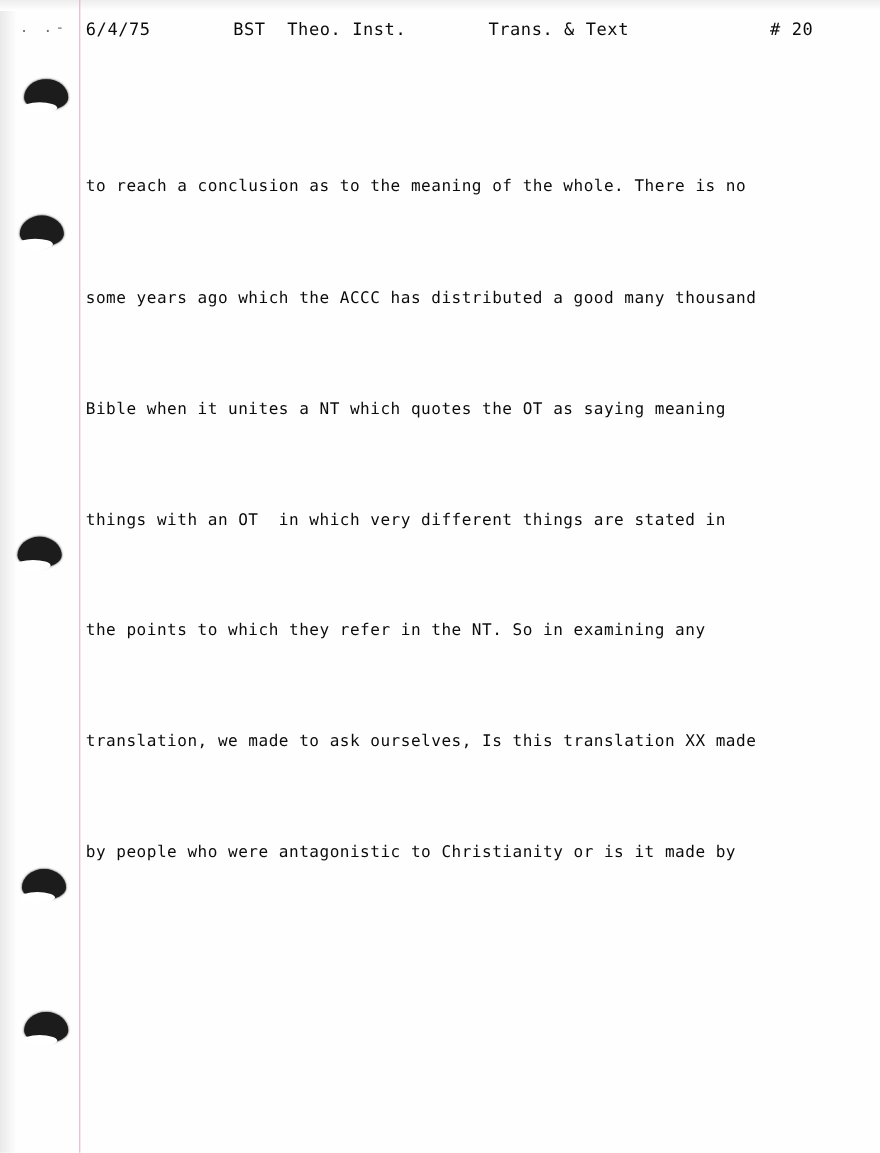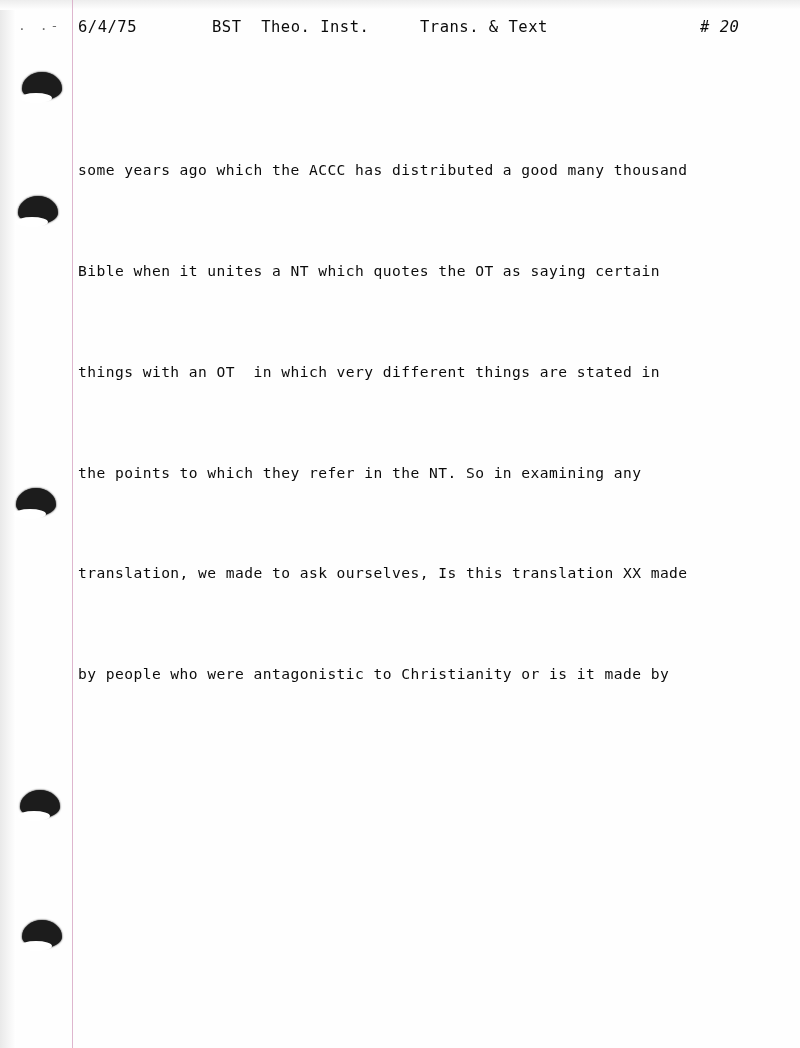--- a/index.html
+++ b/index.html
@@ -83,22 +83,22 @@
   }
   .header span { position: absolute; top: 0; }
   .hdr-smudge {
     left: 18px;
     color: #6d6d6d;
     font-size: 13px;
     letter-spacing: 3px;
   }
   .hdr-date   { left: 78px; }
   .hdr-course { left: 212px; text-align: center; }
-  .hdr-title  { left: 420px; }
-  .hdr-num    { left: 700px; font-style: italic; }
+  .hdr-title  { left: 444px; }
+  .hdr-num    { left: 700px; }
 
   
   .body-text {
     position: absolute;
     top: 86px;
     left: 78px;
     width: 700px;
     font-size: 14.6px;
     line-height: 33.6px;
     letter-spacing: .45px;
@@ -127,22 +127,23 @@
 
   <div class="header">
     <span class="hdr-smudge">. .-</span>
     <span class="hdr-date">6/4/75</span>
     <span class="hdr-course">BST  Theo. Inst.</span>
     <span class="hdr-title">Trans. &amp; Text</span>
     <span class="hdr-num"># 20</span>
   </div>
 
   <div class="body-text">
+    <div class="line">to reach a conclusion as to the meaning of the whole. There is no</div>
     <div class="line">some years ago which the ACCC has distributed a good many thousand</div>
-    <div class="line">Bible when it unites a NT which quotes the OT as saying certain</div>
+    <div class="line">Bible when it unites a NT which quotes the OT as saying meaning</div>
     <div class="line">things with an OT  in which very different things are stated in</div>
     <div class="line">the points to which they refer in the NT. So in examining any</div>
     <div class="line">translation, we made to ask ourselves, Is this translation XX made</div>
     <div class="line">by people who were antagonistic to Christianity or is it made by</div>
     
     
     
     
     
     

